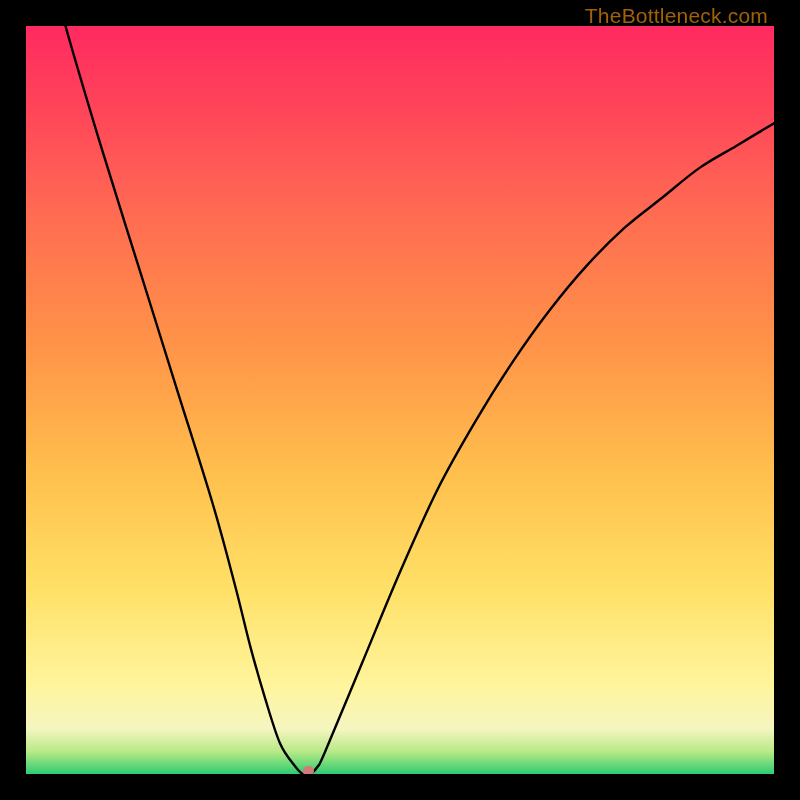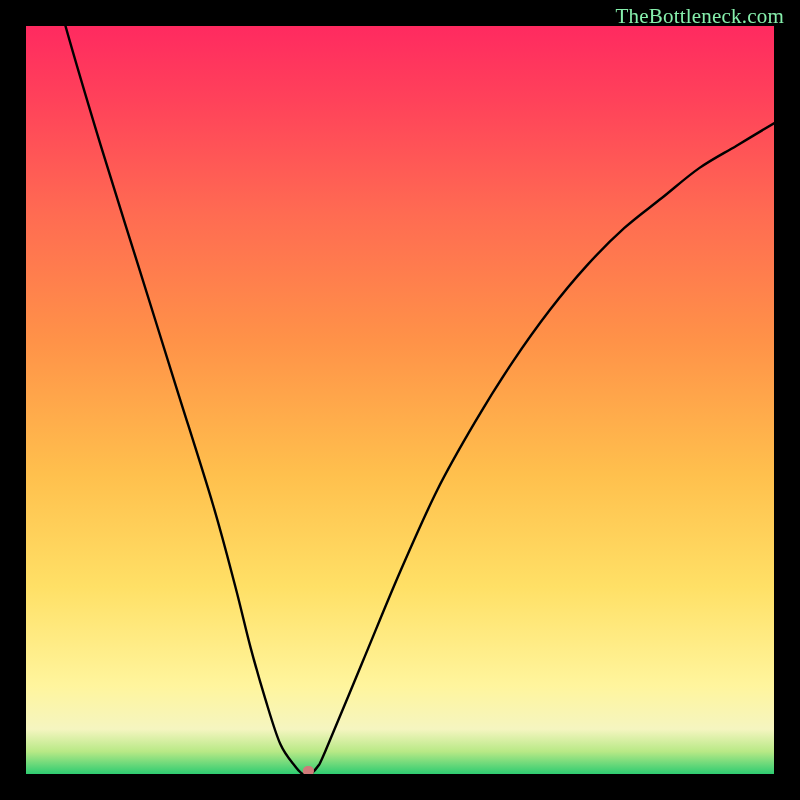--- a/index.html
+++ b/index.html
@@ -33,26 +33,26 @@
     position: absolute;
     left: 26px;
     top: 26px;
     width: 748px;
     height: 748px;
     pointer-events: none;
   }
   .watermark {
     position: absolute;
     top: 4px;
-    right: 16px;
-    color: #86efac;
+    right: 32px;
+    color: #a16207;
     font-size: 21px;
     font-weight: 400;
     letter-spacing: 0.2px;
-    font-family: Liberation Serif, serif;
+    font-family: Liberation Sans, sans-serif;
   }
 </style>
 </head>
 <body>
 
 <div class="watermark">TheBottleneck.com</div>
 
 <div class="chart-area"></div>
 
 <svg class="curves" viewBox="0 0 748 748" preserveAspectRatio="none">

